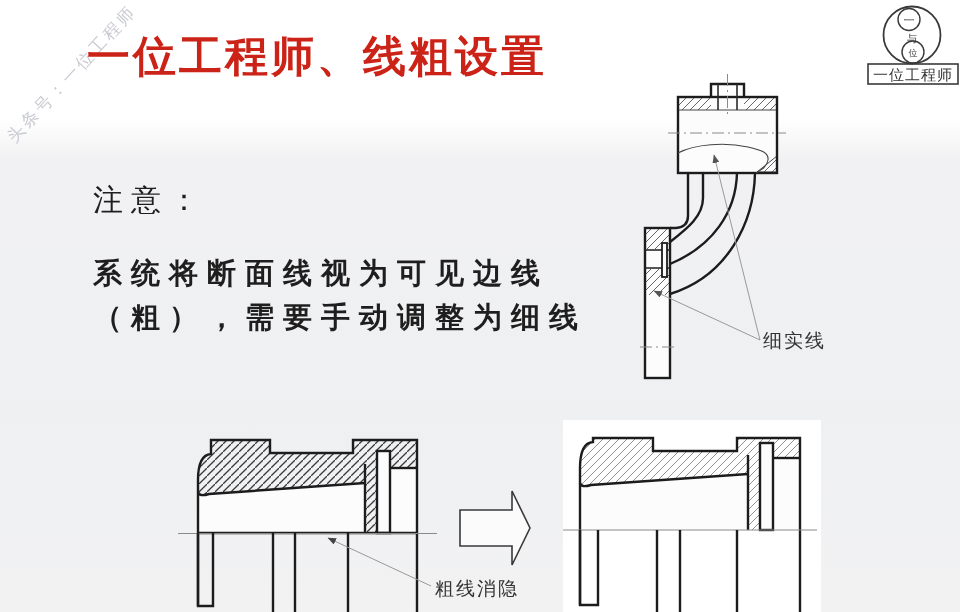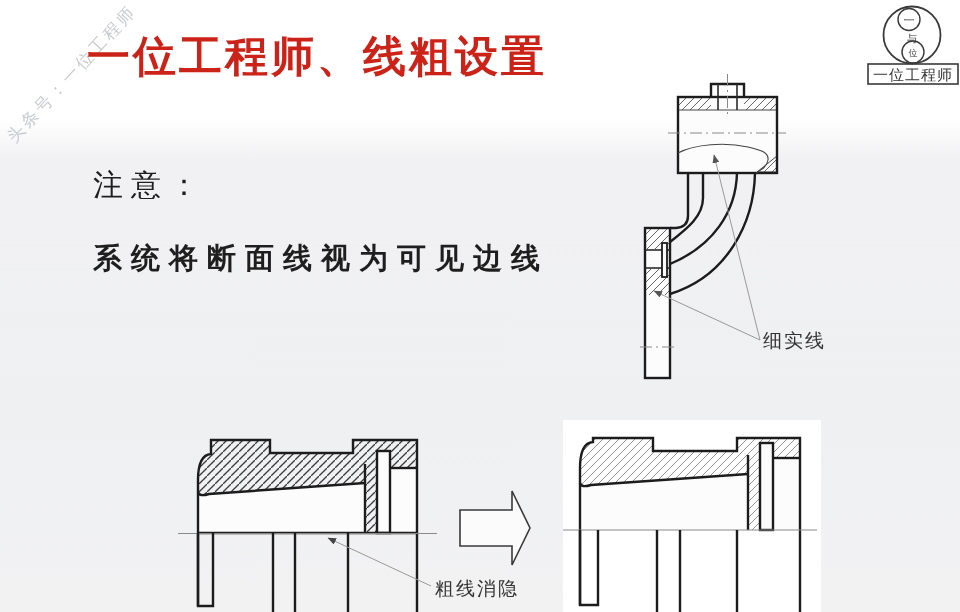--- a/index.html
+++ b/index.html
@@ -16,21 +16,21 @@
     font-size:17px;letter-spacing:3px;color:#c9cbd2;
     white-space:nowrap;user-select:none;
   }
   #title{
     left:87px;top:28px;width:560px;
     font-family:"Liberation Sans","DejaVu Sans",sans-serif;
     font-weight:700;font-size:43px;letter-spacing:3px;
     color:#cc2318;white-space:nowrap;
   }
   #note{left:93px;top:165px;width:500px;color:#1e1e1e;}
-  #note .heading{font-size:30px;letter-spacing:8px;margin:0 0 30px 0;}
+  #note .heading{font-size:30px;letter-spacing:8px;margin:15px 0 30px 0;}
   #note .bodyline{font-size:29px;letter-spacing:9px;line-height:44px;white-space:nowrap;font-weight:bold;}
   #white-panel{left:563px;top:420px;width:258px;height:192px;background:#ffffff;}
   svg{display:block;}
   svg text{font-family:"Liberation Serif","DejaVu Serif",serif;}
   .dwg-label{font-size:19px;fill:#333;letter-spacing:2px;}
   .thick{stroke:#1c1c1c;stroke-width:2.4;fill:none;}
   .med{stroke:#2a2a2a;stroke-width:1.6;fill:none;}
   .thin{stroke:#444;stroke-width:1.1;fill:none;}
   .cline{stroke:#8a8a8a;stroke-width:1;fill:none;stroke-dasharray:12 4 2 4;}
   .leader{stroke:#999;stroke-width:1;fill:none;}
@@ -52,20 +52,21 @@
     <text x="53" y="21.5" text-anchor="middle" font-size="11" fill="#333">一</text>
     <text x="56" y="39.5" text-anchor="middle" font-size="10" fill="#333">与</text>
     <text x="57" y="53.5" text-anchor="middle" font-size="9" fill="#333">位</text>
     <rect x="12" y="62" width="90" height="20" fill="none" stroke="#3a3a3a" stroke-width="1.6"></rect>
     <text x="57" y="77.5" text-anchor="middle" font-size="15" letter-spacing="1" fill="#333">一位工程师</text>
   </svg>
 
   <div id="note" class="abs">
     <div class="heading">注意：</div>
     <div class="bodyline">系统将断面线视为可见边线</div>
+    <div class="bodyline">（粗），需要手动调整为细线</div>
   </div>
 
   <svg class="abs" style="left:610px;top:70px;" width="250" height="320" viewBox="0 0 250 320">
     <defs>
       <pattern id="hatchE" width="8" height="8" patternUnits="userSpaceOnUse">
         <path d="M-2,10 L10,-2" stroke="#555" stroke-width="0.9"></path>
       </pattern>
       <marker id="arwE" markerWidth="9" markerHeight="7" refX="8" refY="3.5" orient="auto">
         <path d="M0,0 L8.5,3.5 L0,7 Z" fill="#555"></path>
       </marker>

